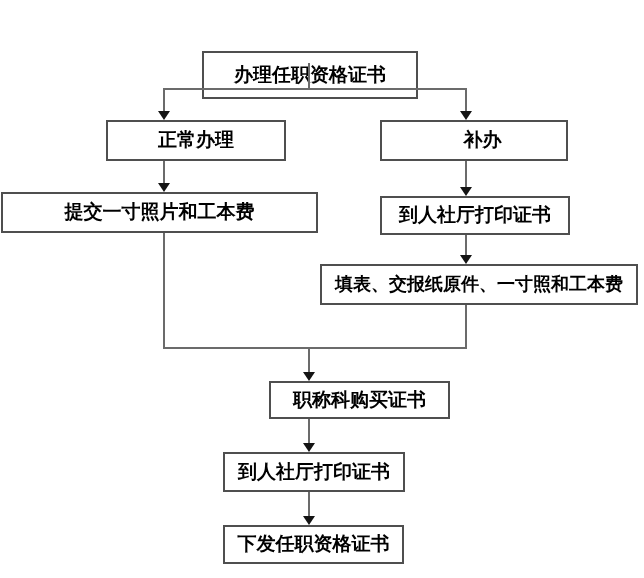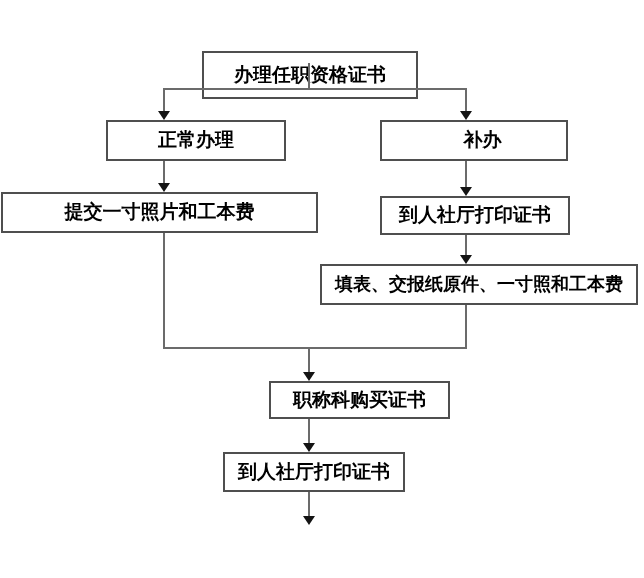--- a/index.html
+++ b/index.html
@@ -66,20 +66,21 @@
 <div class="canvas">
 
   <div class="node n-start">办理任职资格证书</div>
   <div class="node n-normal">正常办理</div>
   <div class="node n-reissue">补办</div>
   <div class="node n-submit">提交一寸照片和工本费</div>
   <div class="node n-report">到人社厅打印证书</div>
   <div class="node n-fill">填表、交报纸原件、一寸照和工本费</div>
   <div class="node n-purchase">职称科购买证书</div>
   <div class="node n-print">到人社厅打印证书</div>
+  <div class="node n-issue">下发任职资格证书</div>
 
   <div class="vline" style="left:308px; top:63px;  height:27px;"></div>
   <div class="hline" style="left:163px; top:88px;  width:304px;"></div>
 
   <div class="vline" style="left:163px; top:88px;  height:24px;"></div>
   <div class="arrow" style="left:158px; top:111px;"></div>
 
   <div class="vline" style="left:465px; top:88px;  height:24px;"></div>
   <div class="arrow" style="left:460px; top:111px;"></div>
 

